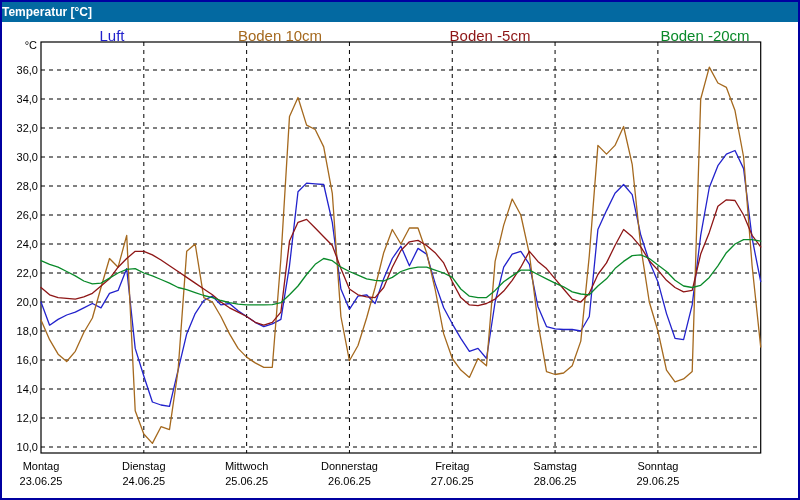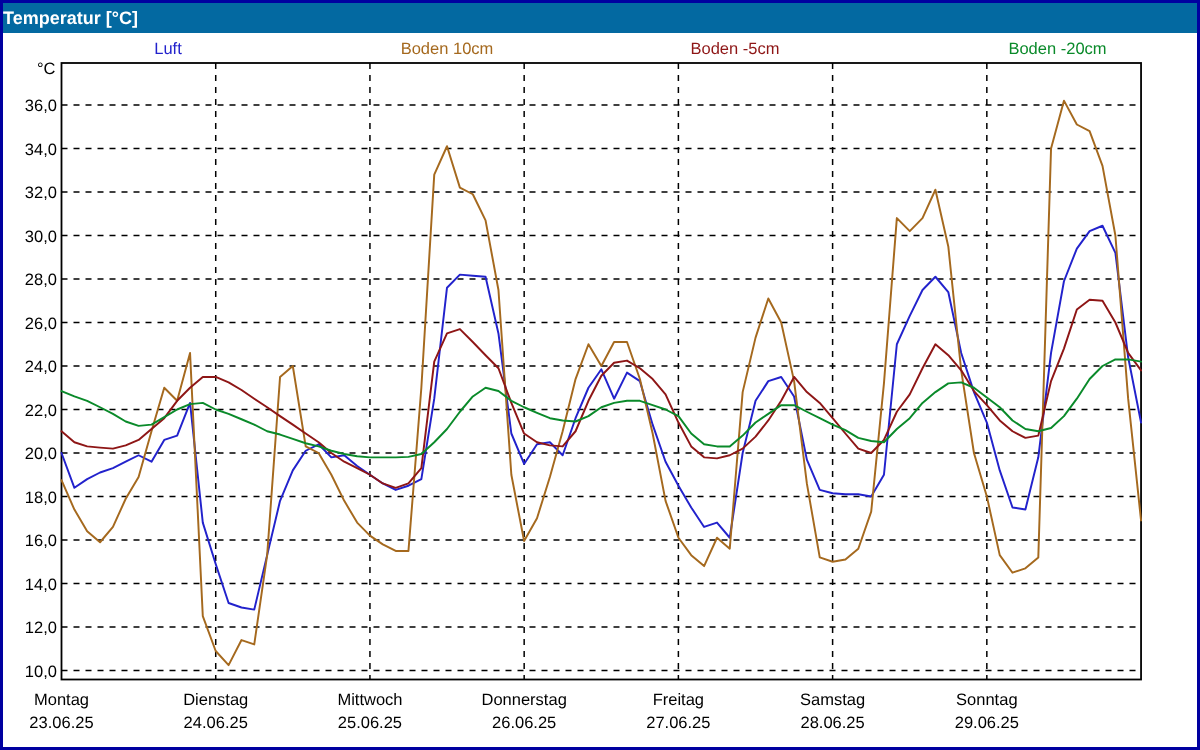--- a/index.html
+++ b/index.html
@@ -1,32 +1,32 @@
 <!DOCTYPE html>
 <html><head>
 <meta charset="utf-8">
 <style>
   html,body{margin:0;padding:0;background:#ffffff;font-family:"Liberation Sans",sans-serif;}
   #frame{position:relative;width:800px;height:500px;box-sizing:border-box;border:2px solid #0000a0;background:#ffffff;overflow:hidden;}
   #titlebar{position:absolute;left:0;top:0;width:100%;height:20px;background:#0369a1;color:#ffffff;
             display:flex;align-items:center;justify-content:flex-start;font-size:12px;font-weight:bold;}
-  .legend-item{position:absolute;top:25px;transform:translateX(-50%);font-size:11px;white-space:nowrap;}
+  .legend-item{position:absolute;top:25px;transform:translateX(-50%);font-size:15px;white-space:nowrap;}
   #plot{position:absolute;left:0;top:0;width:796px;height:496px;}
   text{font-family:"Liberation Sans",sans-serif;}
 </style>
 </head>
 <body>
 
 <div id="frame">
   <div id="titlebar">
     <span>Temperatur [°C]</span>
   </div>
 
   <span class="legend-item" style="left: 110px; color: rgb(34, 34, 204);">Luft</span>
-  <span class="legend-item" style="left: 296px; color: rgb(165, 105, 30);">Boden 10cm</span>
+  <span class="legend-item" style="left: 278px; color: rgb(165, 105, 30);">Boden 10cm</span>
   <span class="legend-item" style="left: 488px; color: rgb(142, 22, 22); text-align: right;">Boden -5cm</span>
   <span class="legend-item" style="left: 677px; color: rgb(10, 138, 42); margin-left: 26px;">Boden -20cm</span>
 
   <svg id="plot" viewBox="0 0 796 496" xmlns="http://www.w3.org/2000/svg">
       <line x1="39" y1="68" x2="758.7" y2="68" stroke="#000" stroke-width="1" stroke-dasharray="4,4"></line>
       <text x="36" y="72" text-anchor="end" font-size="11" fill="#000">36,0</text>
       <line x1="39" y1="97" x2="758.7" y2="97" stroke="#000" stroke-width="1" stroke-dasharray="4,4"></line>
       <text x="36" y="101" text-anchor="end" font-size="11" fill="#000">34,0</text>
       <line x1="39" y1="126" x2="758.7" y2="126" stroke="#000" stroke-width="1" stroke-dasharray="4,4"></line>
       <text x="36" y="130" text-anchor="end" font-size="11" fill="#000">32,0</text>

